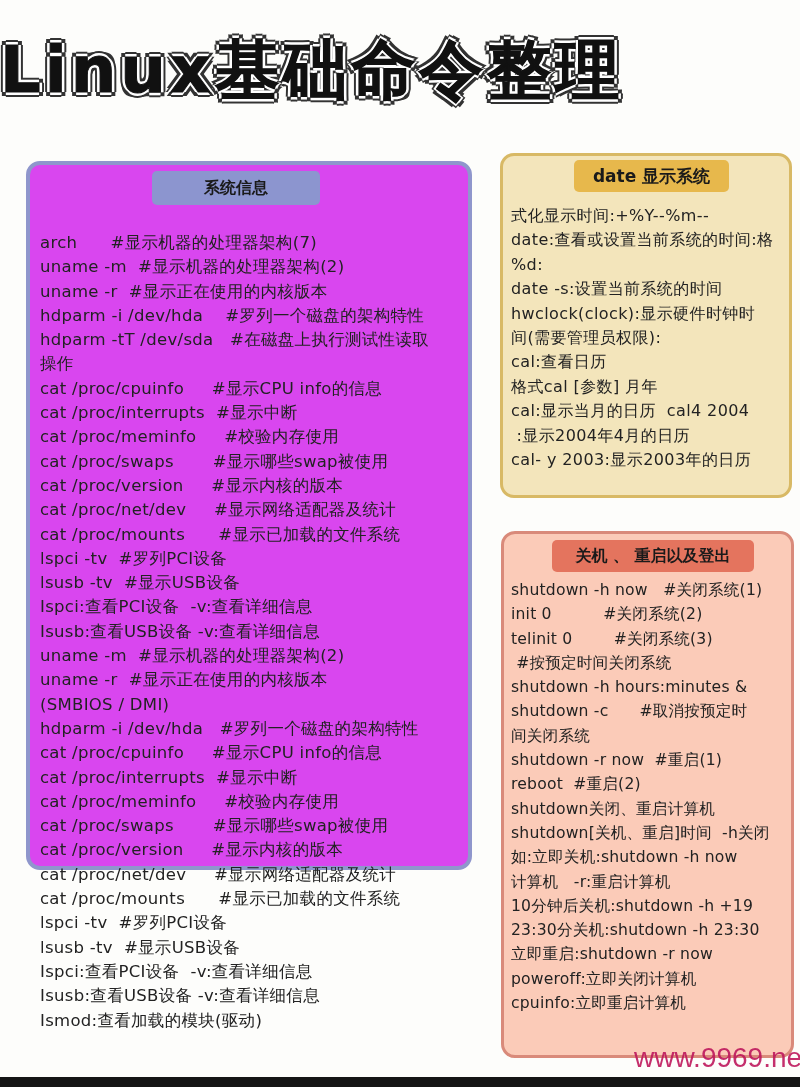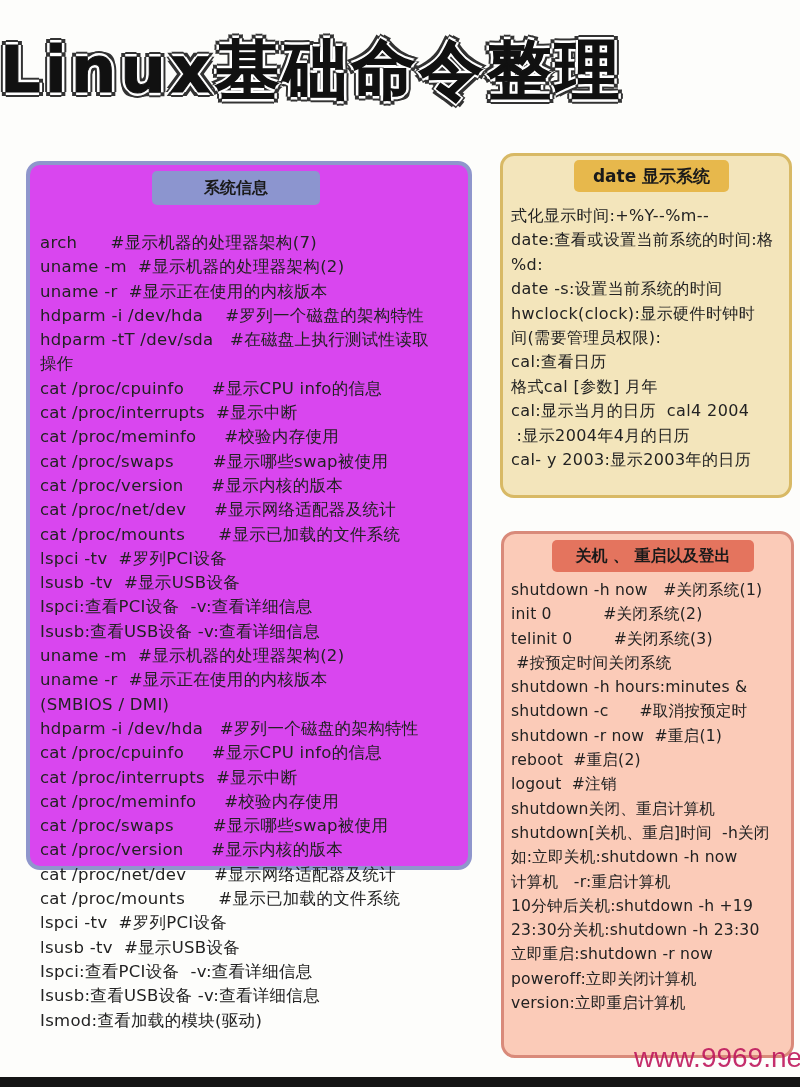--- a/index.html
+++ b/index.html
@@ -179,29 +179,29 @@
 
 <section class="panel p-shut">
   <div class="head">关机 、 重启以及登出</div>
   <div class="lines">
     <span class="line">shutdown -h now   #关闭系统(1)</span>
     <span class="line">init 0          #关闭系统(2)</span>
     <span class="line">telinit 0        #关闭系统(3)</span>
     <span class="line"> #按预定时间关闭系统</span>
     <span class="line">shutdown -h hours:minutes &amp;</span>
     <span class="line">shutdown -c      #取消按预定时</span>
+    <span class="line">间关闭系统</span>
     <span class="line">shutdown -r now  #重启(1)</span>
     <span class="line">reboot  #重启(2)</span>
-    <span class="line">logout  #注销</span>
     <span class="line">shutdown关闭、重启计算机</span>
     <span class="line">shutdown[关机、重启]时间  -h关闭</span>
     <span class="line">如:立即关机:shutdown -h now</span>
     <span class="line">计算机   -r:重启计算机</span>
     <span class="line">10分钟后关机:shutdown -h +19</span>
     <span class="line">23:30分关机:shutdown -h 23:30</span>
     <span class="line">立即重启:shutdown -r now</span>
     <span class="line">poweroff:立即关闭计算机</span>
-    <span class="line">version:立即重启计算机</span>
+    <span class="line">cpuinfo:立即重启计算机</span>
   </div>
 </section>
 
 <div class="watermark">www.9969.net</div>
 <div class="bottom-bar"></div>
 
 </body></html>

